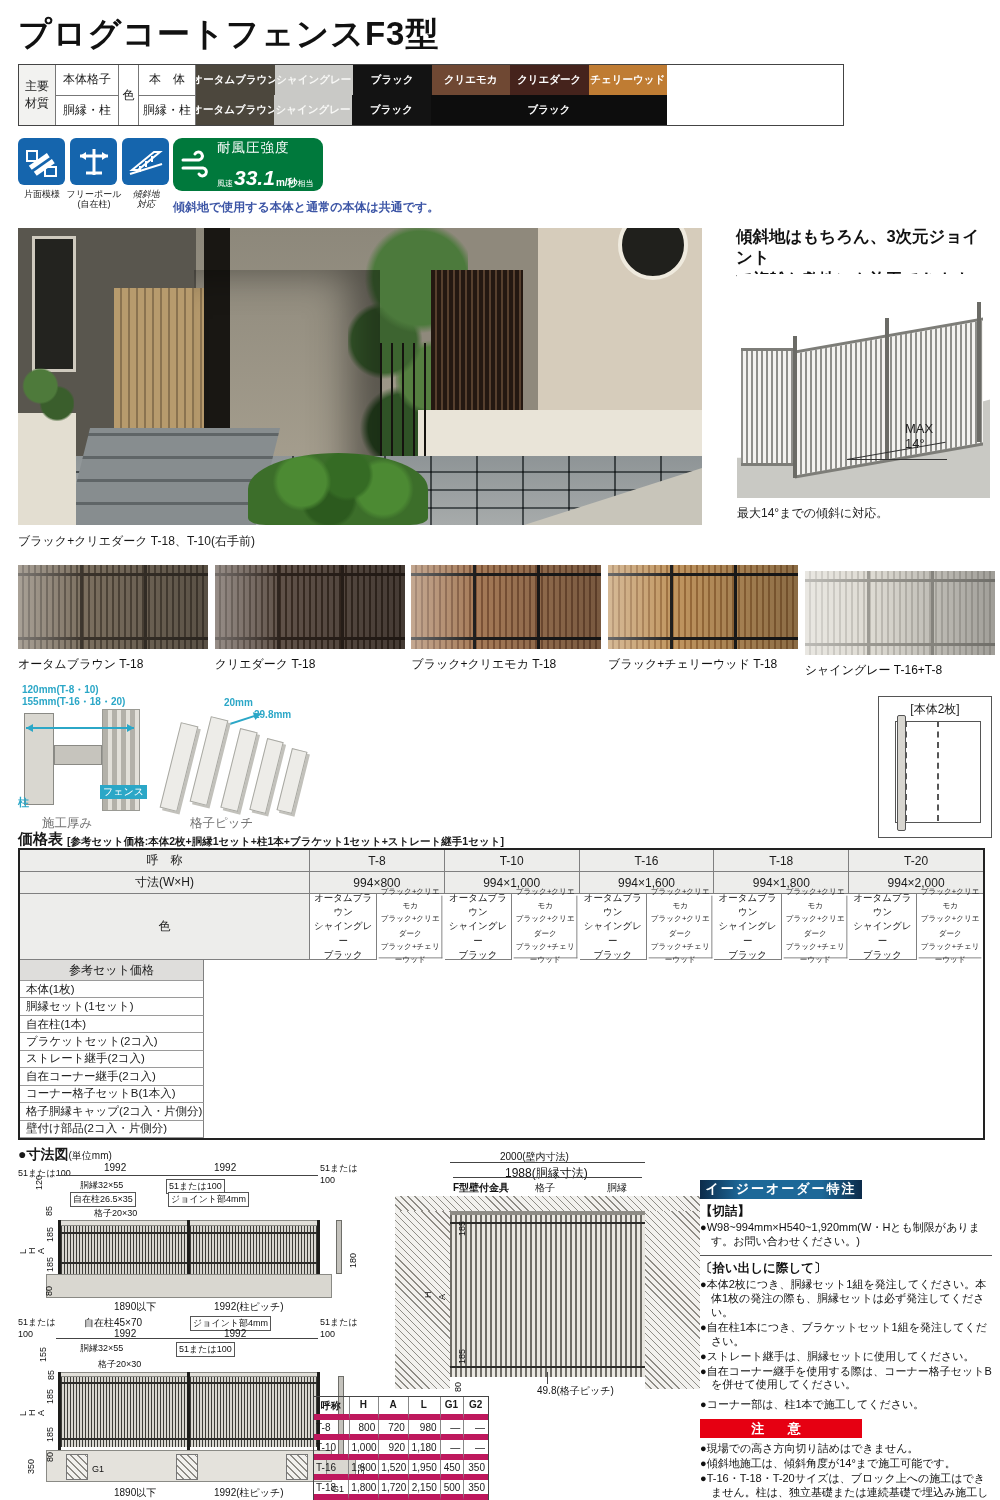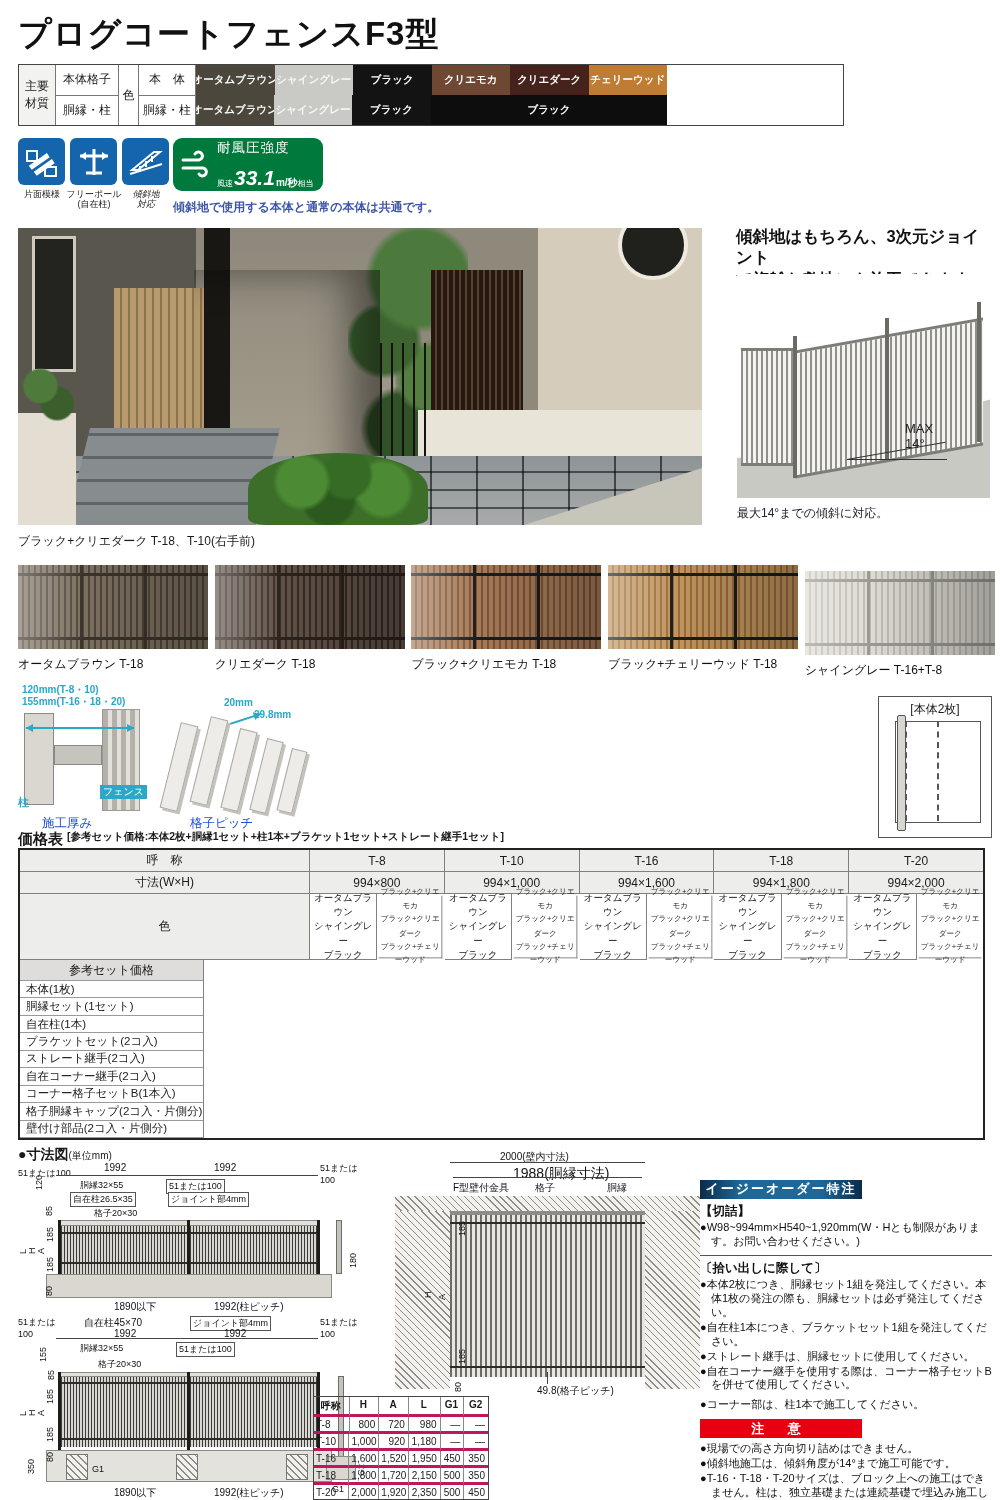--- a/index.html
+++ b/index.html
@@ -43,23 +43,23 @@
   .rail{position:absolute;left:0;width:100%;height:3px;}
   .post{position:absolute;top:0;height:100%;width:3px;}
   .fade{position:absolute;inset:0;background:linear-gradient(90deg,rgba(255,255,255,.35),rgba(255,255,255,0) 35%,rgba(0,0,0,.28));}
   .strip-cap{margin-top:7px;font-size:12px;color:#111;}
   
   .cyan{color:#2ba7c7;}
   .dim-arrow{position:absolute;height:2px;background:#2ba7c7;}
   .dim-arrow:before,.dim-arrow:after{content:"";position:absolute;top:-3px;border-top:4px solid transparent;border-bottom:4px solid transparent;}
   .dim-arrow:before{left:0;border-right:7px solid #2ba7c7;}
   .dim-arrow:after{right:0;border-left:7px solid #2ba7c7;}
-  .cap{font-size:12.5px;color:#1d4ed8;}
-  
-  #price-head{left:18px;top:830px;display:flex;align-items:flex-start;}
+  .cap{font-size:12.5px;color:#737373;}
+  
+  #price-head{left:18px;top:830px;display:flex;align-items:flex-end;}
   #price-title{font-size:15px;font-weight:900;}
   #price-sub{font-size:10.5px;font-weight:bold;margin-left:4px;}
   #price-table{left:18px;top:848px;width:967px;height:292px;border:2px solid #222;box-sizing:border-box;display:flex;flex-direction:column;background:#fff;}
   .prow{display:flex;box-sizing:border-box;}
   .pcell{box-sizing:border-box;border-right:1px solid #808080;border-bottom:1px solid #808080;display:flex;align-items:center;justify-content:center;text-align:center;}
   .pcell:last-child{border-right:none;}
   .phead{background:#ededeb;font-size:12px;}
   .plab{width:290px;flex:none;background:#ededeb;font-size:12px;}
   .pcol{flex:1;}
   .pclr{flex:1;font-size:9.5px;line-height:1.5;background:#fff;}
@@ -77,21 +77,21 @@
   .vline{position:absolute;width:1px;background:#444;}
   .boxlab{border:1px solid #555;background:#fff;padding:0 2px;white-space:nowrap;}
   .slats{background:repeating-linear-gradient(90deg,#3c3c38 0 1px,#d8d6d0 1px 3px);}
   .hatch{background:repeating-linear-gradient(45deg,#f2f1ee 0 4px,#8e8c86 4px 5px);}
   .gbase{background:#d9d7d0;border:1px solid #8a8a85;box-sizing:border-box;}
   .fpost{position:absolute;width:3px;background:#1d1d1b;}
   .frail{position:absolute;height:2px;background:#2c2c2a;}
   
   #size-table{left:313px;top:1396px;width:176px;border:1px solid #444;box-sizing:border-box;font-size:10px;}
   .strow{display:flex;}
-  .stcell{box-sizing:border-box;border-right:1px solid #888;border-bottom:3px solid #be185d;padding:1.5px 3px 1.5px 2px;text-align:right;}
+  .stcell{box-sizing:border-box;border-right:1px solid #888;border-bottom:6px solid #be185d;padding:1.5px 3px 1.5px 2px;text-align:right;}
   .stcell:first-child{text-align:left;}
   .stcell:last-child{border-right:none;}
   .strow:last-child .stcell{border-bottom:none;}
   
   #right-col{left:700px;top:1180px;width:292px;font-size:11px;line-height:1.27;color:#111;}
   .hbar{width:162px;height:19px;color:#fff;font-size:13px;font-weight:bold;display:flex;align-items:center;justify-content:center;letter-spacing:2px;}
   #eo-bar{background:linear-gradient(90deg,#0c2b4a,#1d6898 25%,#1d6898 75%,#0c2b4a);}
   #ct-bar{background:#e60012;letter-spacing:10px;margin-top:7px;}
   .sect-title{font-weight:bold;font-size:12.5px;margin-top:5px;}
   .bullet{padding-left:11px;text-indent:-11px;margin-top:1px;}
@@ -493,23 +493,23 @@
     <div class="dg" style="left:196px;top:170px;font-size:10px;">1992(柱ピッチ)</div>
     <div class="dg" style="left:320px;top:60px;width:6px;height:90px;background:#c4c2bc;border:1px solid #6e6e69;box-sizing:border-box;"></div>
     <div class="dg gbase" style="left:308px;top:140px;width:30px;height:24px;"></div>
     <div class="dg rot" style="left:338px;top:160px;">G2</div>
     <div class="dg" style="left:314px;top:168px;">G1</div>
   </div>
 
   <div class="abs diag" style="left:395px;top:1150px;width:305px;height:245px;">
     <div class="dg" style="left:105px;top:0;font-size:10px;">2000(壁内寸法)</div>
     <div class="dline" style="left:55px;top:12px;width:195px;"></div>
-    <div class="dg" style="left:110px;top:15px;font-size:14px;margin-left:8px;">1988(胴縁寸法)</div>
+    <div class="dg" style="left:110px;top:15px;font-size:12px;">1988(胴縁寸法)</div>
     <div class="dline" style="left:58px;top:27px;width:189px;"></div>
-    <div class="dg" style="left:58px;top:31px;font-size:10px;">F型壁付金具</div>
+    <div class="dg" style="left:58px;top:31px;font-size:10px;font-weight:bold;">F型壁付金具</div>
     <div class="dg" style="left:140px;top:31px;font-size:10px;">格子</div>
     <div class="dg" style="left:212px;top:31px;font-size:10px;">胴縁</div>
     <div class="dg hatch" style="left:0;top:46px;width:305px;height:15px;"></div>
     <div class="dg" style="left:55px;top:61px;width:195px;height:4px;background:#8e8c86;"></div>
     <div class="dg hatch" style="left:0;top:61px;width:55px;height:178px;"></div>
     <div class="dg hatch" style="left:250px;top:61px;width:55px;height:178px;"></div>
     <div class="dg slats" style="left:55px;top:65px;width:195px;height:162px;background:repeating-linear-gradient(90deg,#6e6c66 0 2px,#e9e7e1 2px 5px);"></div>
     <div class="frail" style="left:55px;top:72px;width:195px;"></div>
     <div class="frail" style="left:55px;top:216px;width:195px;"></div>
     <div class="dg rot" style="left:62px;top:86px;">185</div>

